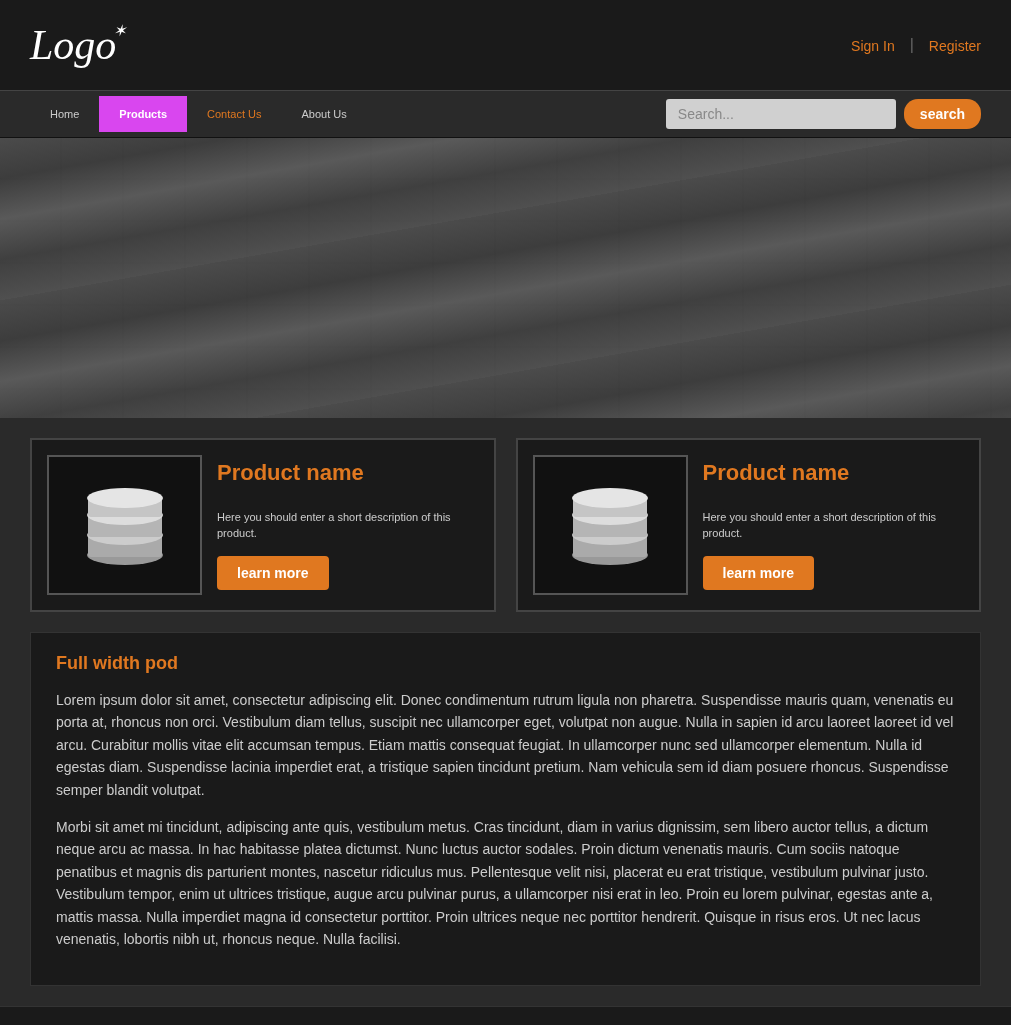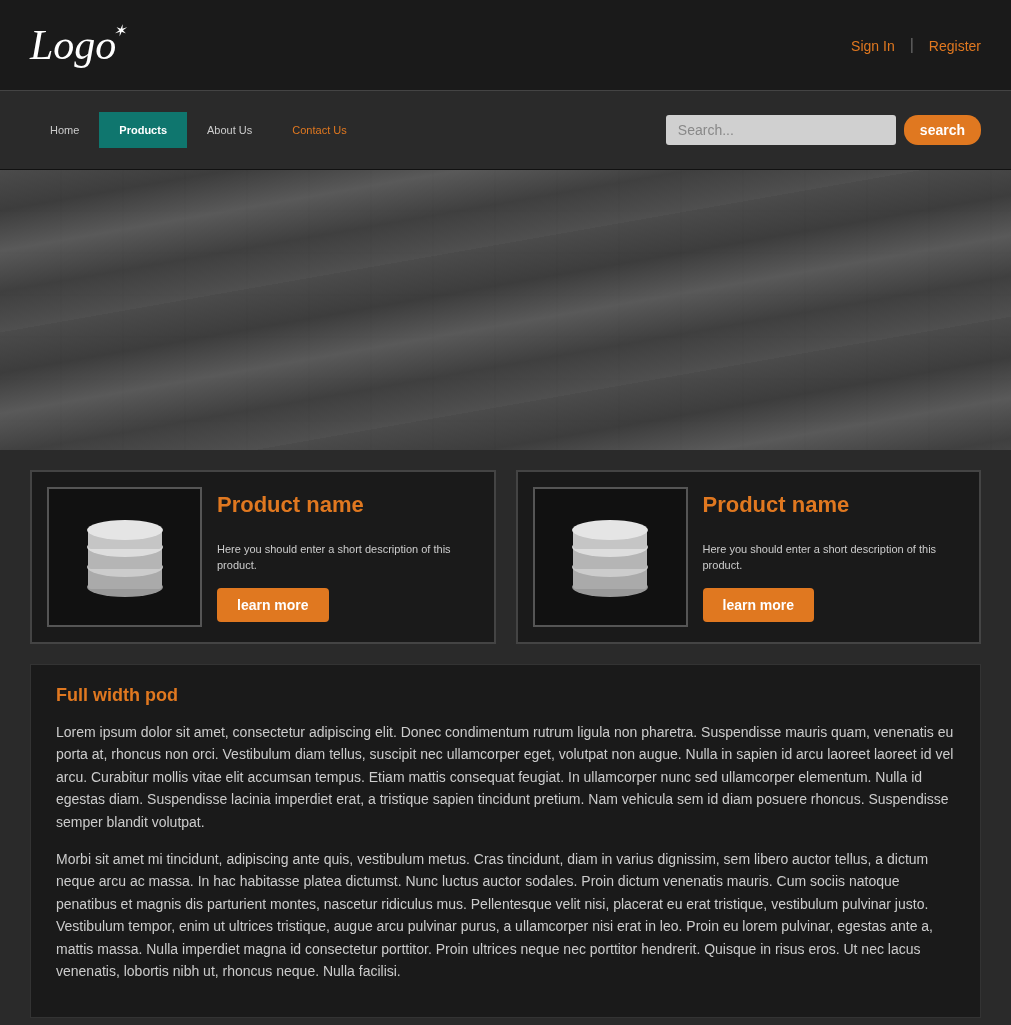--- a/index.html
+++ b/index.html
@@ -9,23 +9,23 @@
     .header { background: #1a1a1a; padding: 10px 30px; display: flex; align-items: center; justify-content: space-between; min-height: 90px; }
     .logo { color: #fff; font-size: 42px; font-style: italic; font-family: 'Georgia', serif; position: relative; }
     .logo-star { color: #fff; font-size: 16px; position: absolute; top: 0; right: -10px; }
     .header-auth { display: flex; gap: 15px; align-items: flex-end; }
     .header-auth a { color: #e07820; text-decoration: none; font-size: 14px; }
     .auth-sep { color: #666; }
 
     
     .navbar { background: #2a2a2a; border-top: 1px solid #444; border-bottom: 1px solid #111; display: flex; align-items: center; padding: 0 30px; gap: 0; position: relative; }
     .nav-item { color: #ccc; padding: 12px 20px; cursor: pointer; font-size: 11px; text-decoration: none; display: block; white-space: nowrap; }
-    .nav-item.active { background: #0f766e; color: #fff; font-weight: bold; }
+    .nav-item.active { background: #d946ef; color: #fff; font-weight: bold; }
     .nav-item.orange { color: #e07820; }
-    .nav-search { margin-left: auto; display: flex; align-items: center; gap: 8px; padding: 24px 0; }
+    .nav-search { margin-left: auto; display: flex; align-items: center; gap: 8px; padding: 8px 0; }
     .search-input { background: #d0d0d0; border: none; padding: 7px 12px; border-radius: 3px; font-size: 14px; color: #555; width: 230px; outline: none; }
     .search-input::placeholder { color: #888; }
     .search-btn { background: #e07820; color: #fff; border: none; padding: 7px 16px; border-radius: 14px; cursor: pointer; font-size: 14px; font-weight: bold; }
 
     
     .nav-products-wrap { position: relative; }
     .dropdown { position: absolute; top: 100%; left: 0; z-index: 100; display: flex; }
     .dropdown-col1 { background: #1a1a1a; min-width: 180px; }
     .dropdown-col2 { background: #333; min-width: 170px; }
     .dropdown-item { padding: 14px 20px; cursor: pointer; font-size: 15px; color: #ccc; display: block; }
@@ -92,22 +92,22 @@
   </div>
 
   <div class="navbar">
     <a href="#" class="nav-item">Home</a>
     <div class="nav-products-wrap">
       <a href="#" class="nav-item active">Products</a>
 
       <div class="dropdown">
       </div>
     </div>
+    <a href="#" class="nav-item orange">Contact Us</a>
     <a href="#" class="nav-item">About Us</a>
-    <a href="#" class="nav-item orange">Contact Us</a>
     <div class="nav-search">
       <input type="text" class="search-input" placeholder="Search..." style="">
       <button class="search-btn">search</button>
     </div>
   </div>
 
   <div class="hero">
     <div class="hero-inner"></div>
   </div>
 

